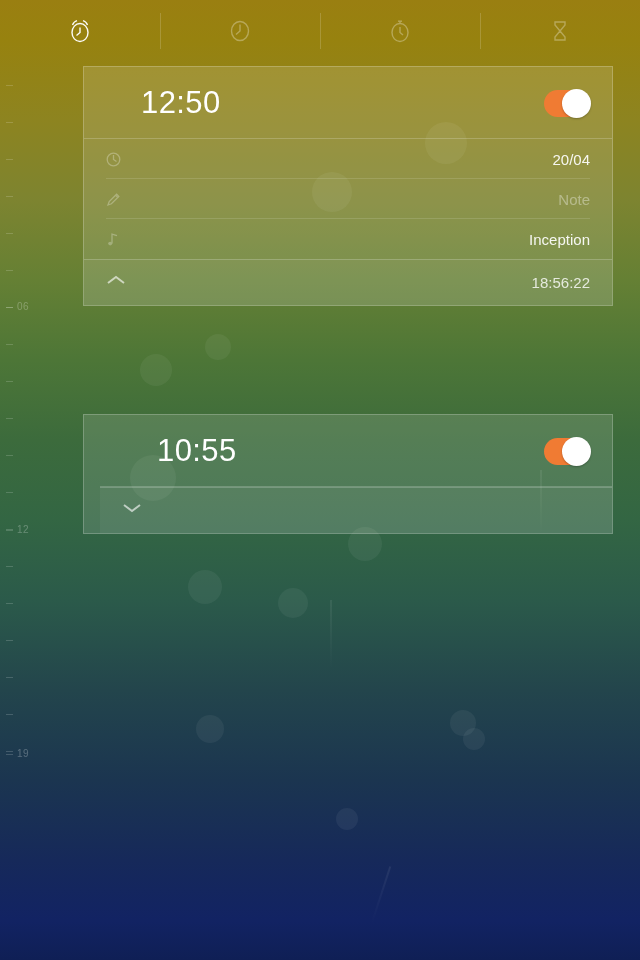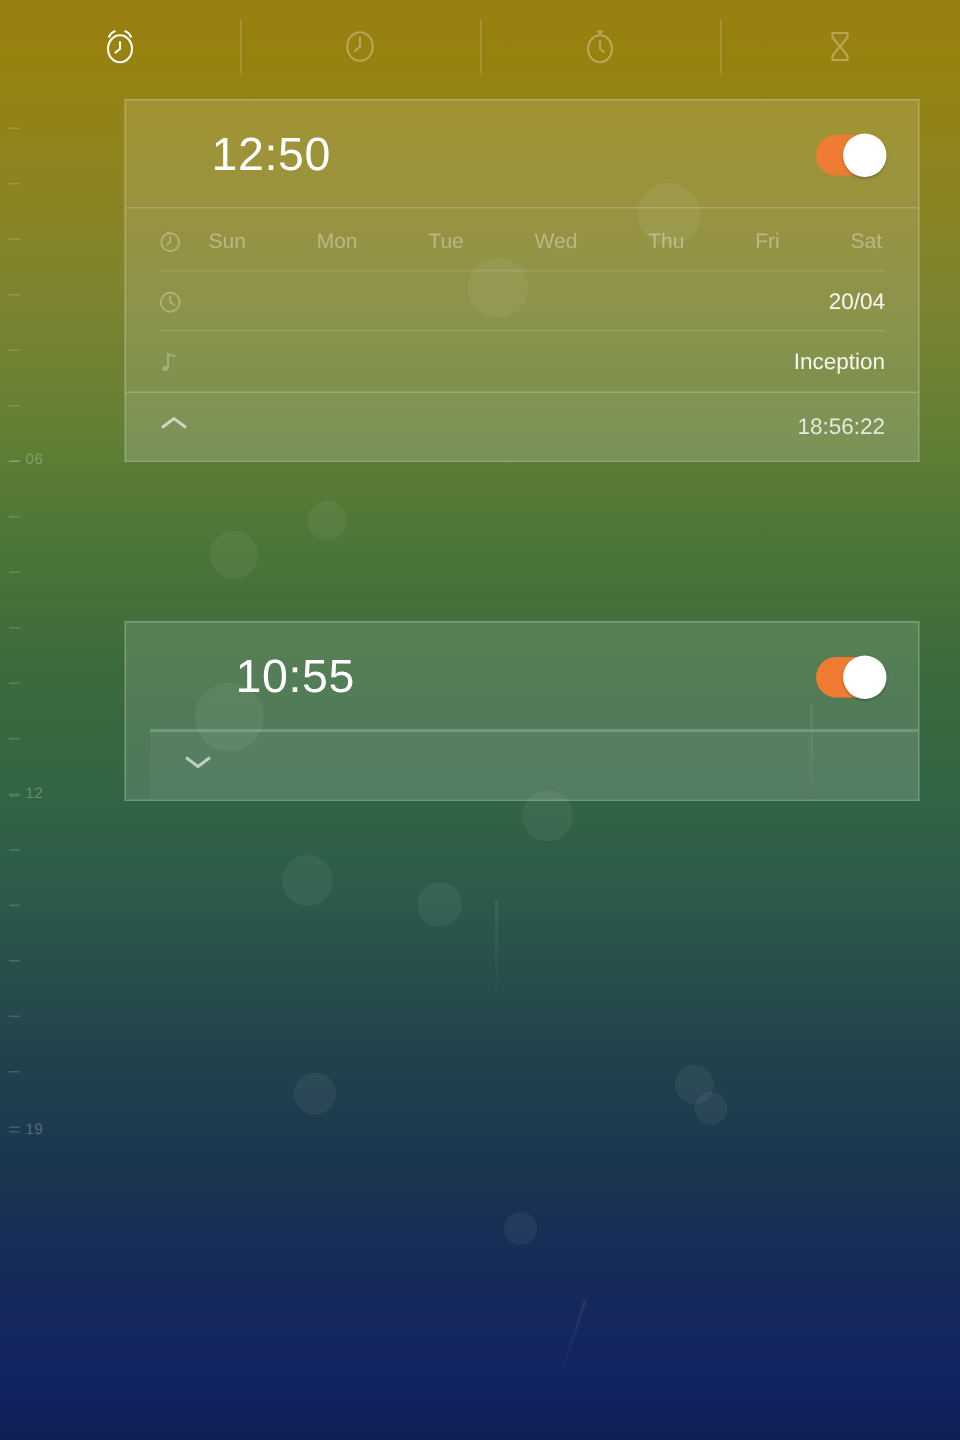--- a/index.html
+++ b/index.html
@@ -340,49 +340,40 @@
 
   <div class="card" style="top:66px;">
 
     <div class="card-head">
       <div class="alarm-time">12:50</div>
       <div class="toggle on">
         <div class="knob"></div>
       </div>
     </div>
 
-    <div class="row days-row">
-      <div class="row-icon">
-        <svg width="17" height="17" viewBox="0 0 17 17">
-          <circle cx="8.5" cy="9.5" r="6"></circle>
-          <path d="M8.5 5.5 L8.5 9.5 L6 11.5"></path>
-          <path d="M6 3 L8.5 3.2"></path>
-        </svg>
-      </div>
-      <div class="days">
-        <span class="day">Sun</span>
-        <span class="day">Mon</span>
-        <span class="day">Tue</span>
-        <span class="day">Wed</span>
-        <span class="day">Thu</span>
-        <span class="day">Fri</span>
-        <span class="day">Sat</span>
-      </div>
-    </div>
 
     <div class="row">
       <div class="row-icon">
         <svg width="17" height="17" viewBox="0 0 17 17">
           <circle cx="8.5" cy="8.5" r="6.3"></circle>
           <path d="M8.5 4 L8.5 8.5 L11.5 10.5"></path>
         </svg>
       </div>
       <div class="row-value">20/04</div>
     </div>
 
+    <div class="row">
+      <div class="row-icon">
+        <svg width="17" height="17" viewBox="0 0 17 17">
+          <path d="M3 14 L4.2 10.6 L11.6 3.2 L13.8 5.4 L6.4 12.8 Z"></path>
+          <path d="M10.6 4.2 L12.8 6.4"></path>
+        </svg>
+      </div>
+      <div class="row-value muted">Note</div>
+    </div>
 
     <div class="row no-rule">
       <div class="row-icon">
         <svg width="17" height="17" viewBox="0 0 17 17">
           <path d="M7 12.4 L7 3.2 L12 4.6"></path>
           <ellipse cx="5.2" cy="12.6" rx="2" ry="1.8" fill="#ffffff" stroke="none" opacity="0.95"></ellipse>
         </svg>
       </div>
       <div class="row-value">Inception</div>
     </div>

